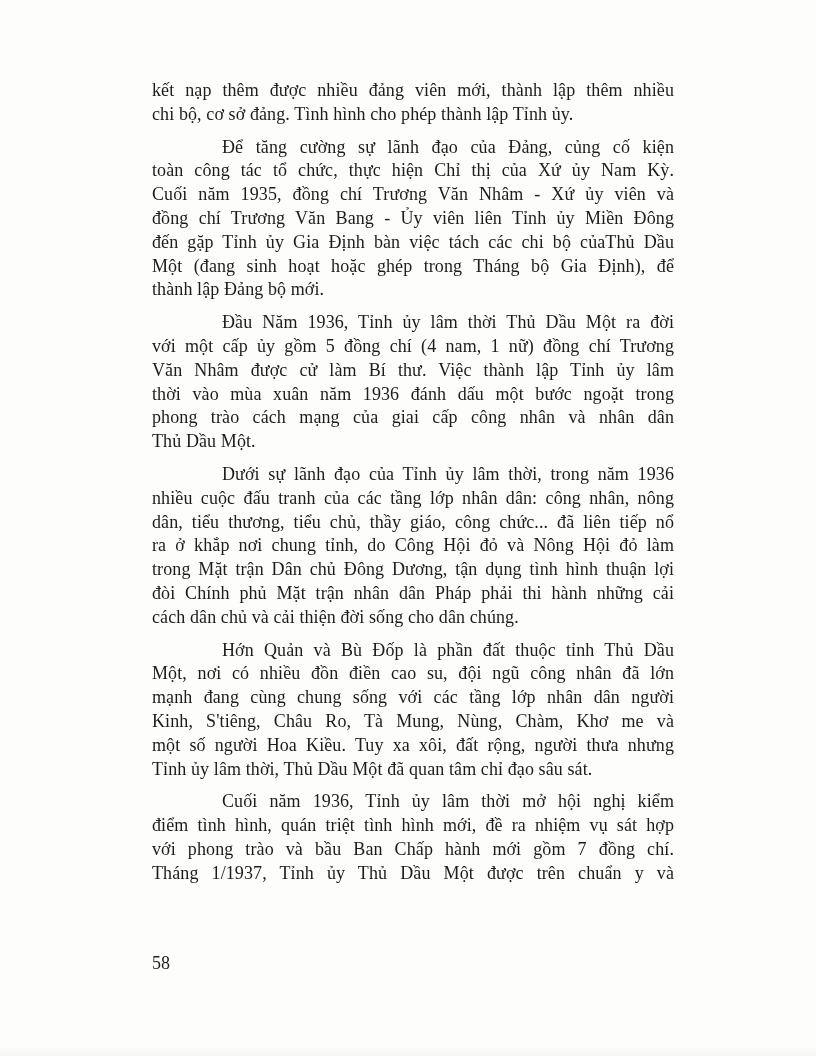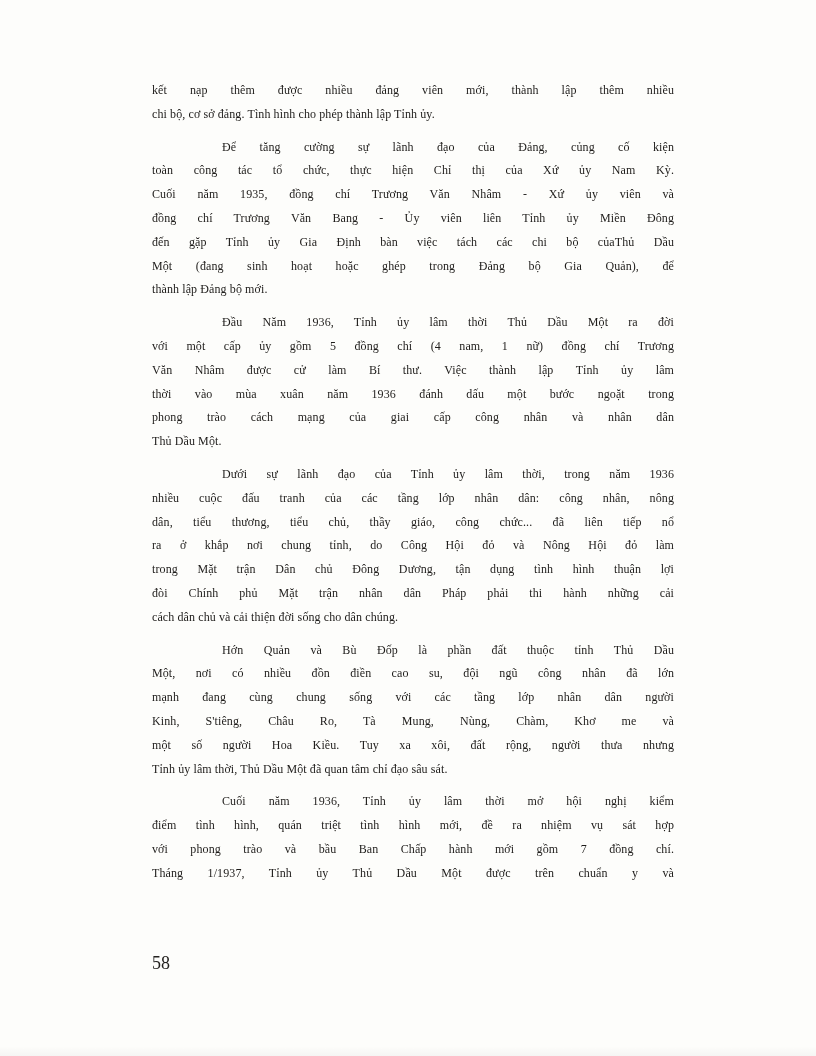--- a/index.html
+++ b/index.html
@@ -21,21 +21,21 @@
     position: absolute;
     left: 152px;
     top: 79px;
     width: 522px;
   }
   .paragraph {
     margin: 0 0 9px 0;
     padding: 0;
   }
   .line {
-    font-size: 12px;
+    font-size: 18px;
     line-height: 23.8px;
     height: 23.8px;
     text-align: justify;
     text-align-last: justify;
     letter-spacing: 0.1px;
     overflow: hidden;
     white-space: nowrap; 
   }
   .line.line-indent {
     padding-left: 70px;
@@ -71,21 +71,21 @@
       <div class="paragraph">
         <div class="line">kết nạp thêm được nhiều đảng viên mới, thành lập thêm nhiều</div>
         <div class="line line-end">chi bộ, cơ sở đảng. Tình hình cho phép thành lập Tỉnh ủy.</div>
       </div>
       <div class="paragraph">
         <div class="line line-indent">Để tăng cường sự lãnh đạo của Đảng, củng cố kiện</div>
         <div class="line">toàn công tác tổ chức, thực hiện Chỉ thị của Xứ ủy Nam Kỳ.</div>
         <div class="line">Cuối năm 1935, đồng chí Trương Văn Nhâm - Xứ ủy viên và</div>
         <div class="line">đồng chí Trương Văn Bang - Ủy viên liên Tỉnh ủy Miền Đông</div>
         <div class="line">đến gặp Tỉnh ủy Gia Định bàn việc tách các chi bộ củaThủ Dầu</div>
-        <div class="line">Một (đang sinh hoạt hoặc ghép trong Đảng bộ Gia Quản), để</div>
+        <div class="line">Một (đang sinh hoạt hoặc ghép trong Tháng bộ Gia Định), để</div>
         <div class="line line-end">thành lập Đảng bộ mới.</div>
       </div>
       <div class="paragraph">
         <div class="line line-indent">Đầu Năm 1936, Tỉnh ủy lâm thời Thủ Dầu Một ra đời</div>
         <div class="line">với một cấp ủy gồm 5 đồng chí (4 nam, 1 nữ) đồng chí Trương</div>
         <div class="line">Văn Nhâm được cử làm Bí thư. Việc thành lập Tỉnh ủy lâm</div>
         <div class="line">thời vào mùa xuân năm 1936 đánh dấu một bước ngoặt trong</div>
         <div class="line">phong trào cách mạng của giai cấp công nhân và nhân dân</div>
         <div class="line line-end">Thủ Dầu Một.</div>
       </div>

